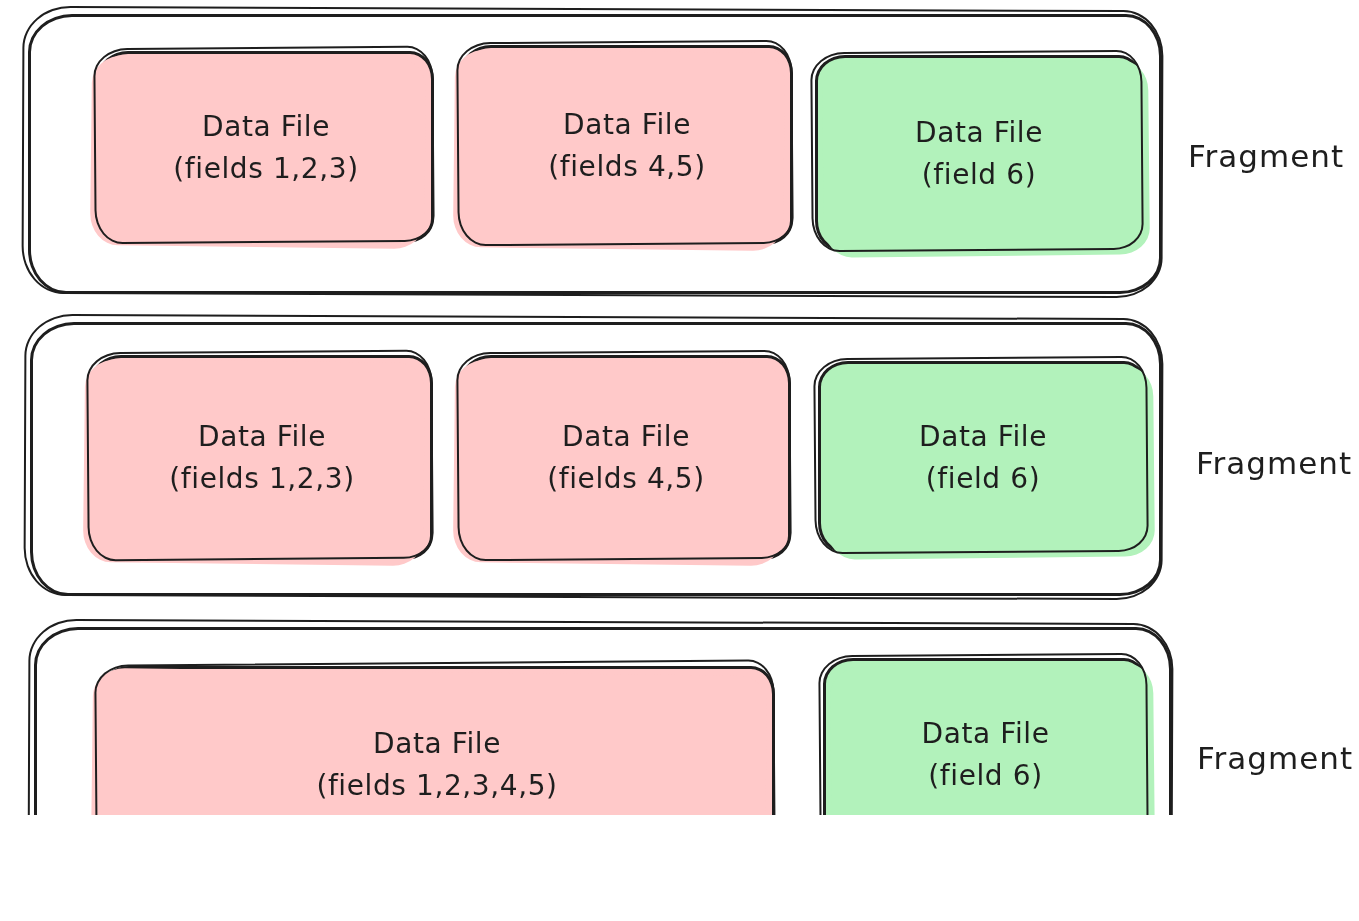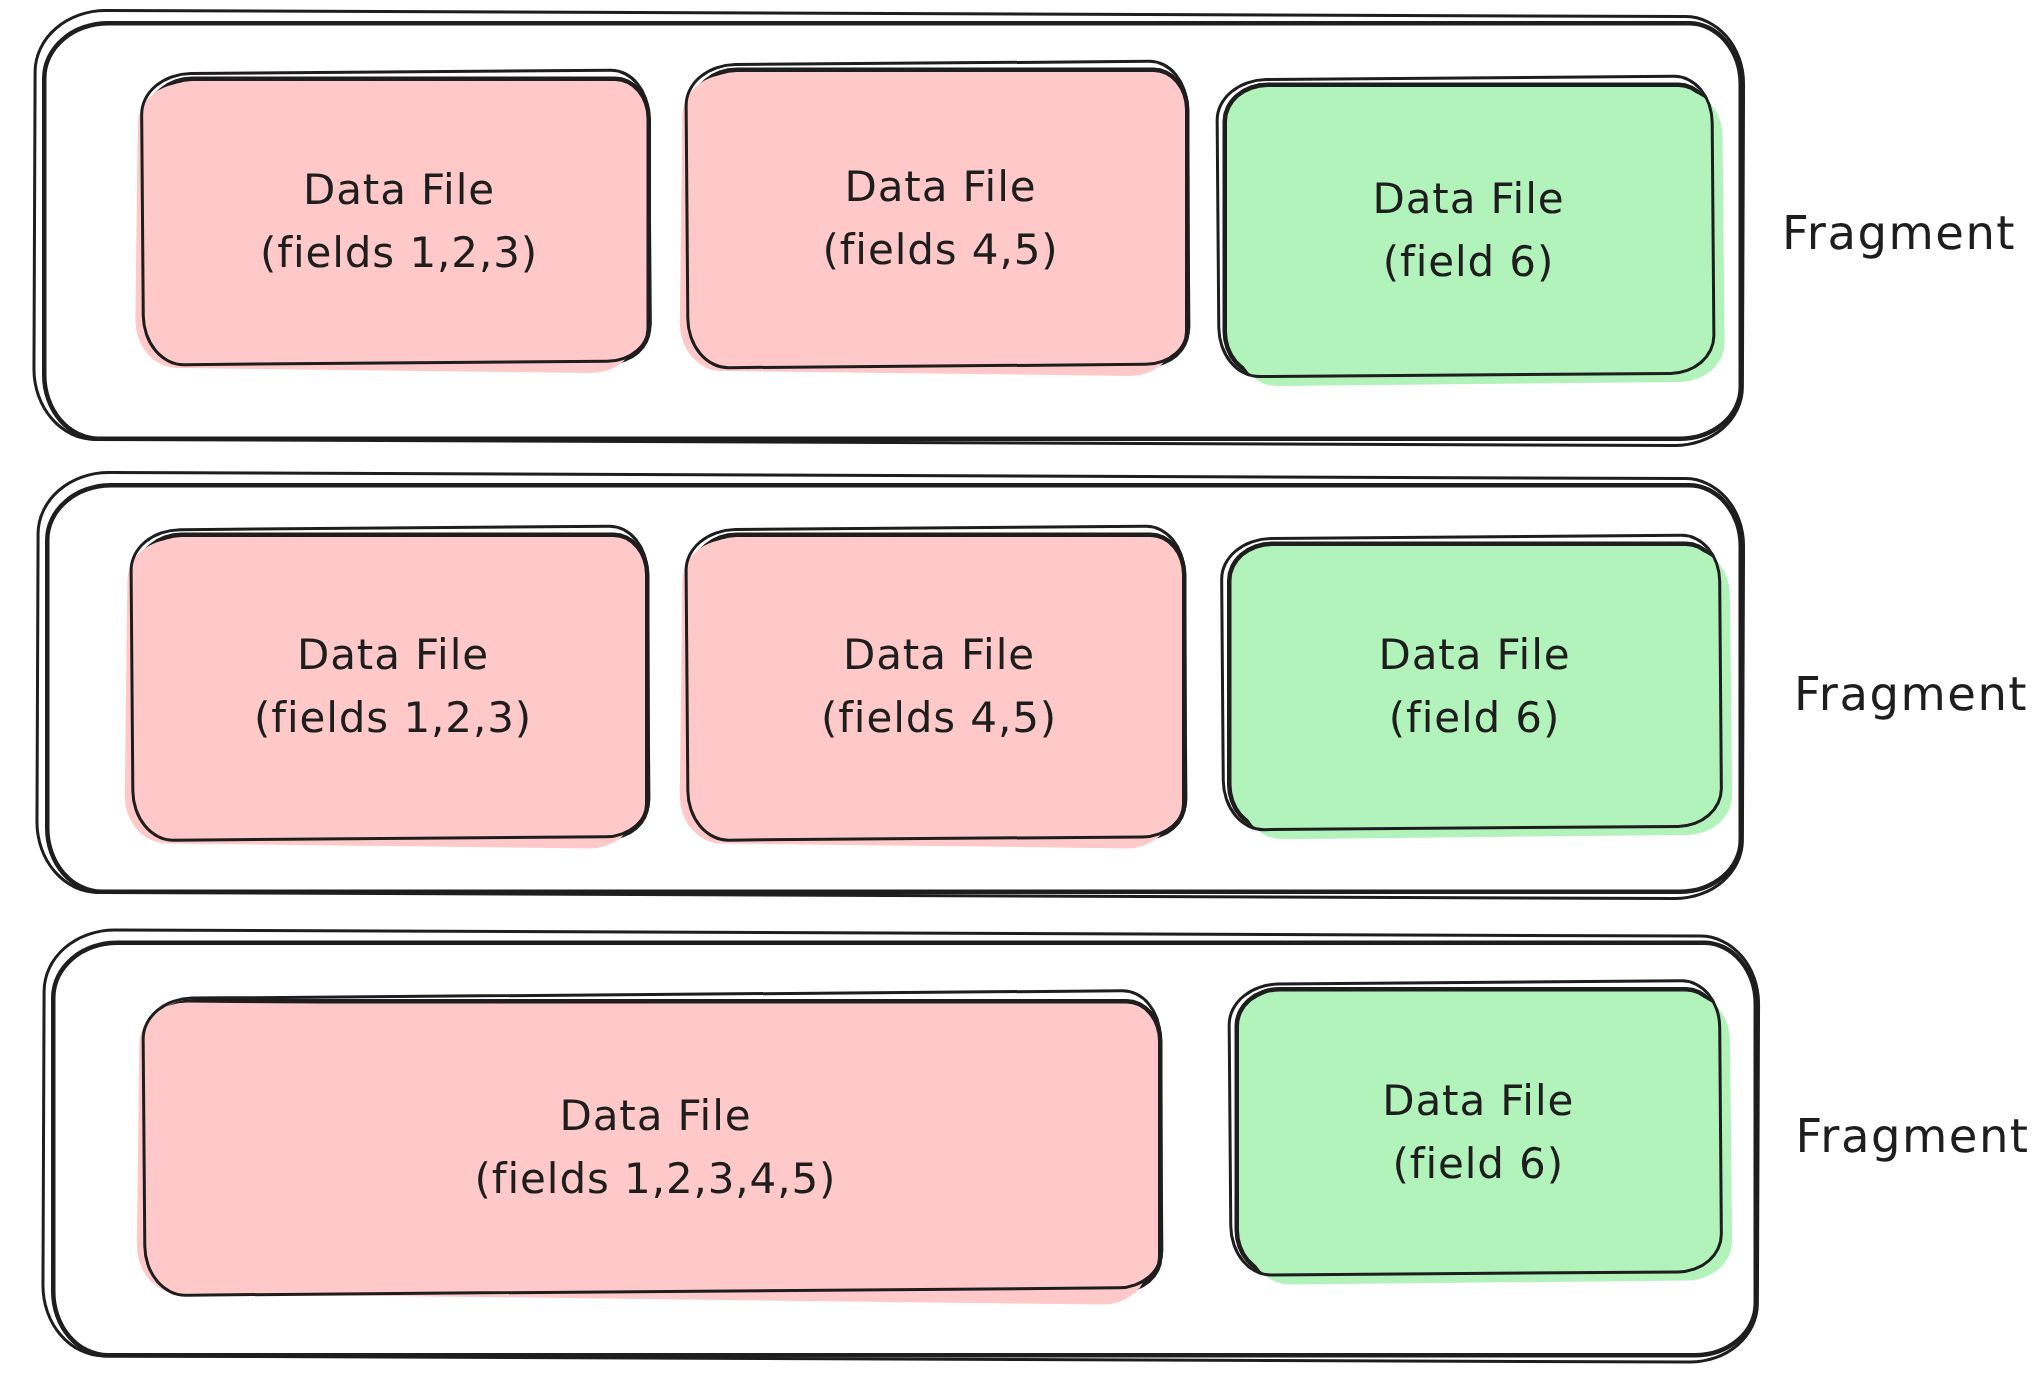--- a/index.html
+++ b/index.html
@@ -8,21 +8,21 @@
     --stroke: #1e1e1e;
     --background: #ffffff;
   }
   * { box-sizing: border-box; }
   html, body { margin: 0; padding: 0; background: var(--background); }
   body { font-family: "DejaVu Sans", "Liberation Sans", sans-serif; color: var(--stroke); }
 
   .canvas {
     position: relative;
     width: 1359px;
-    height: 921px;
+    height: 815px;
     background: var(--background);
     overflow: hidden;
   }
 
   
   .fragment {
     position: absolute;
     background: var(--background);
     border: 3px solid var(--stroke);
     border-radius: 44px 36px 42px 38px / 38px 42px 36px 44px;

